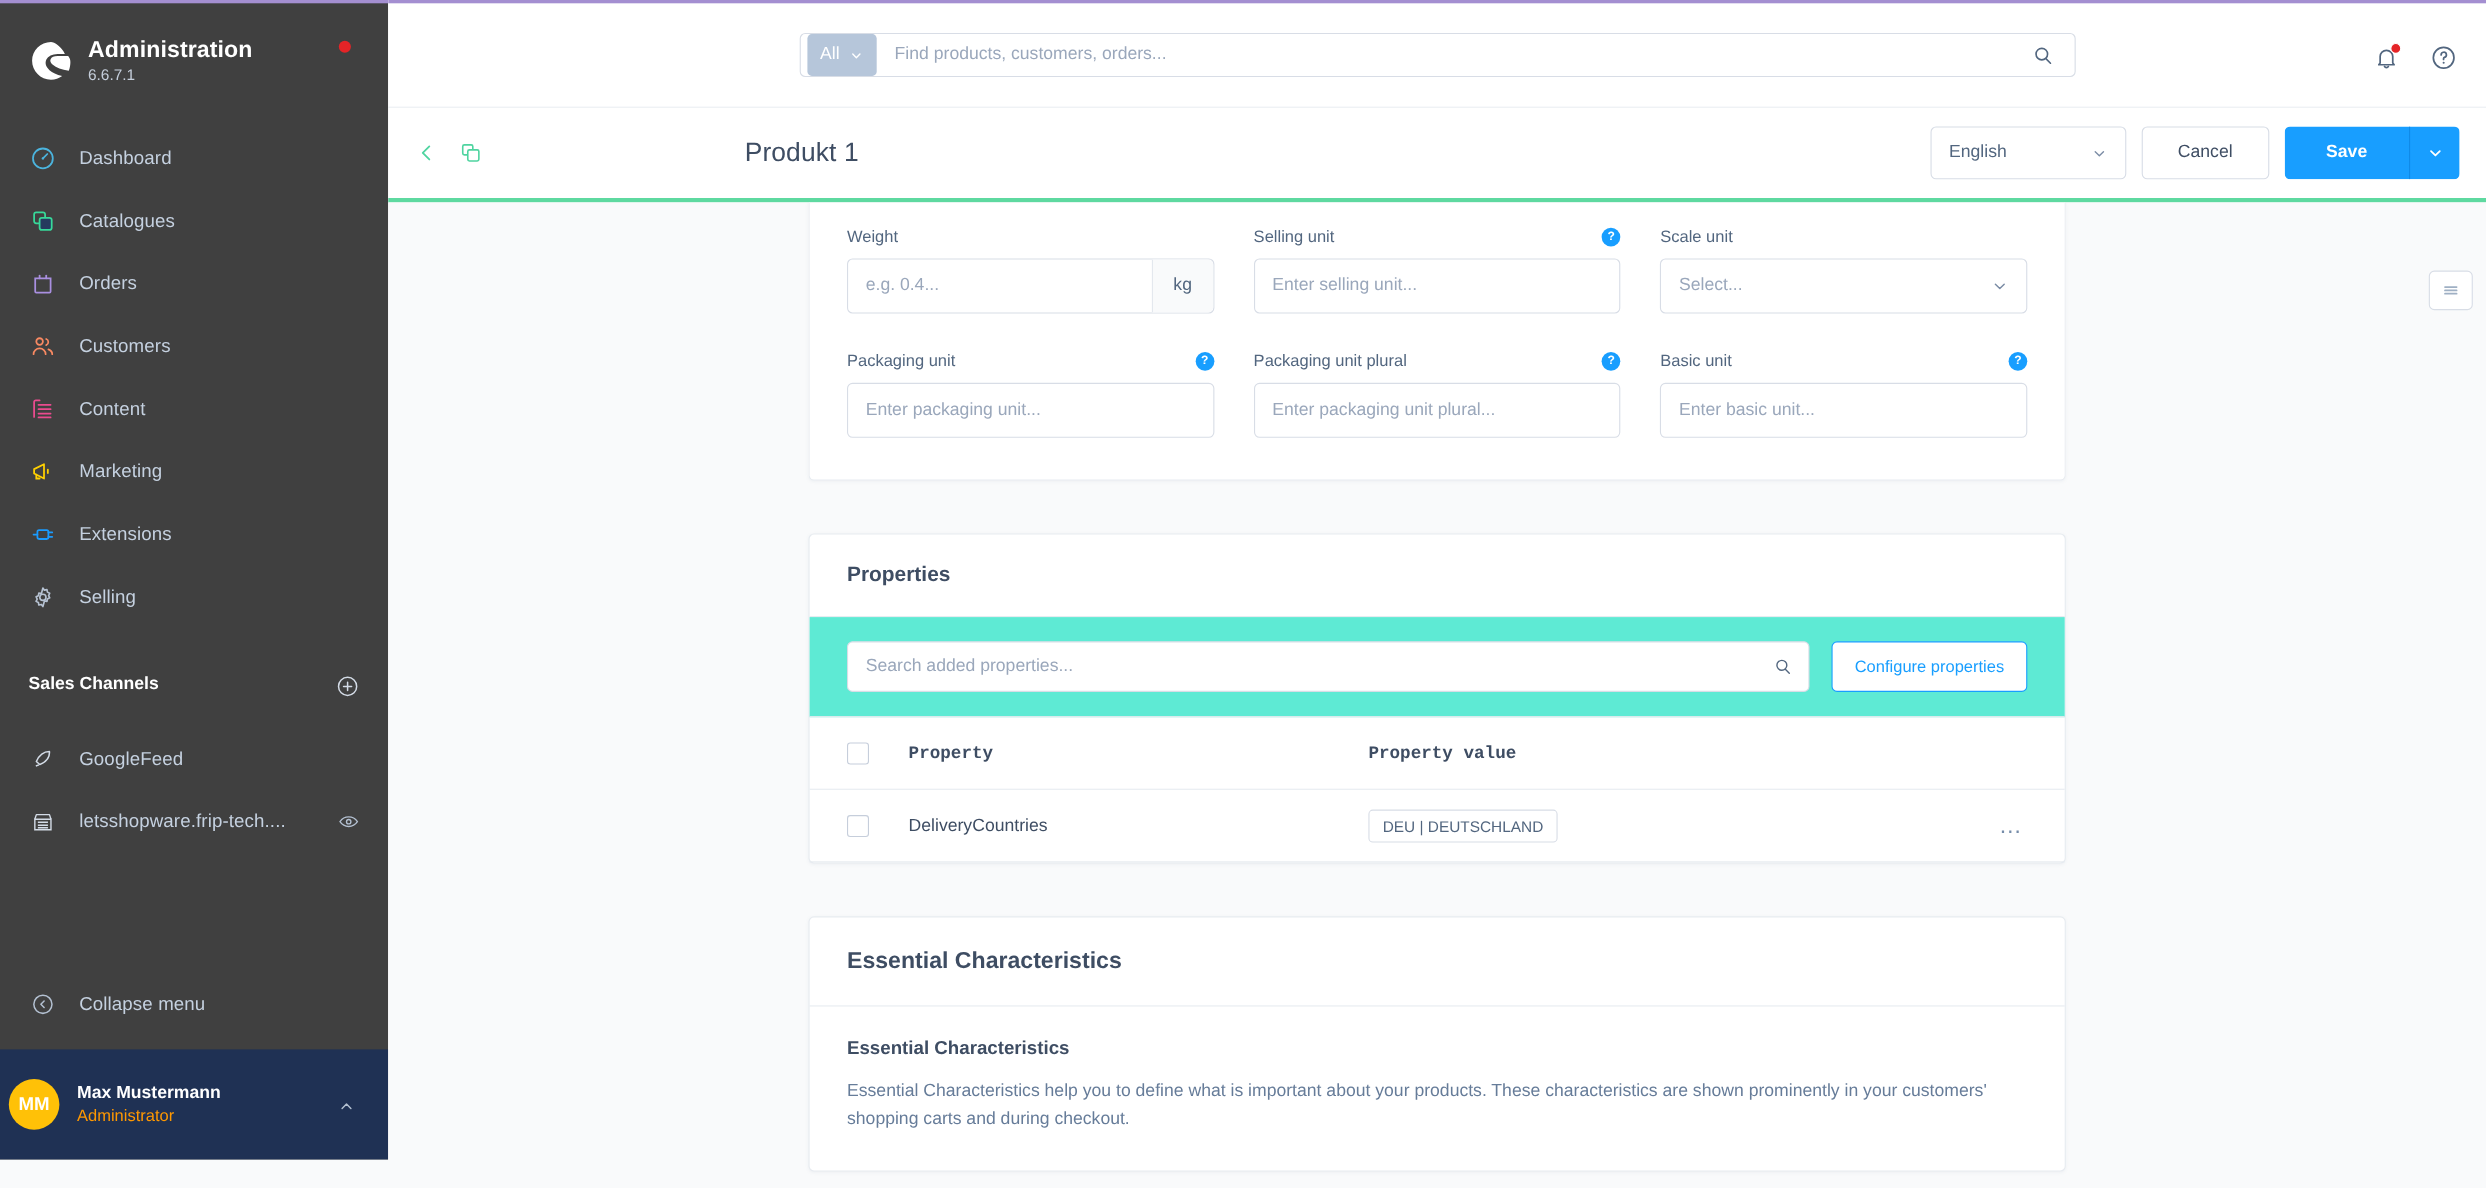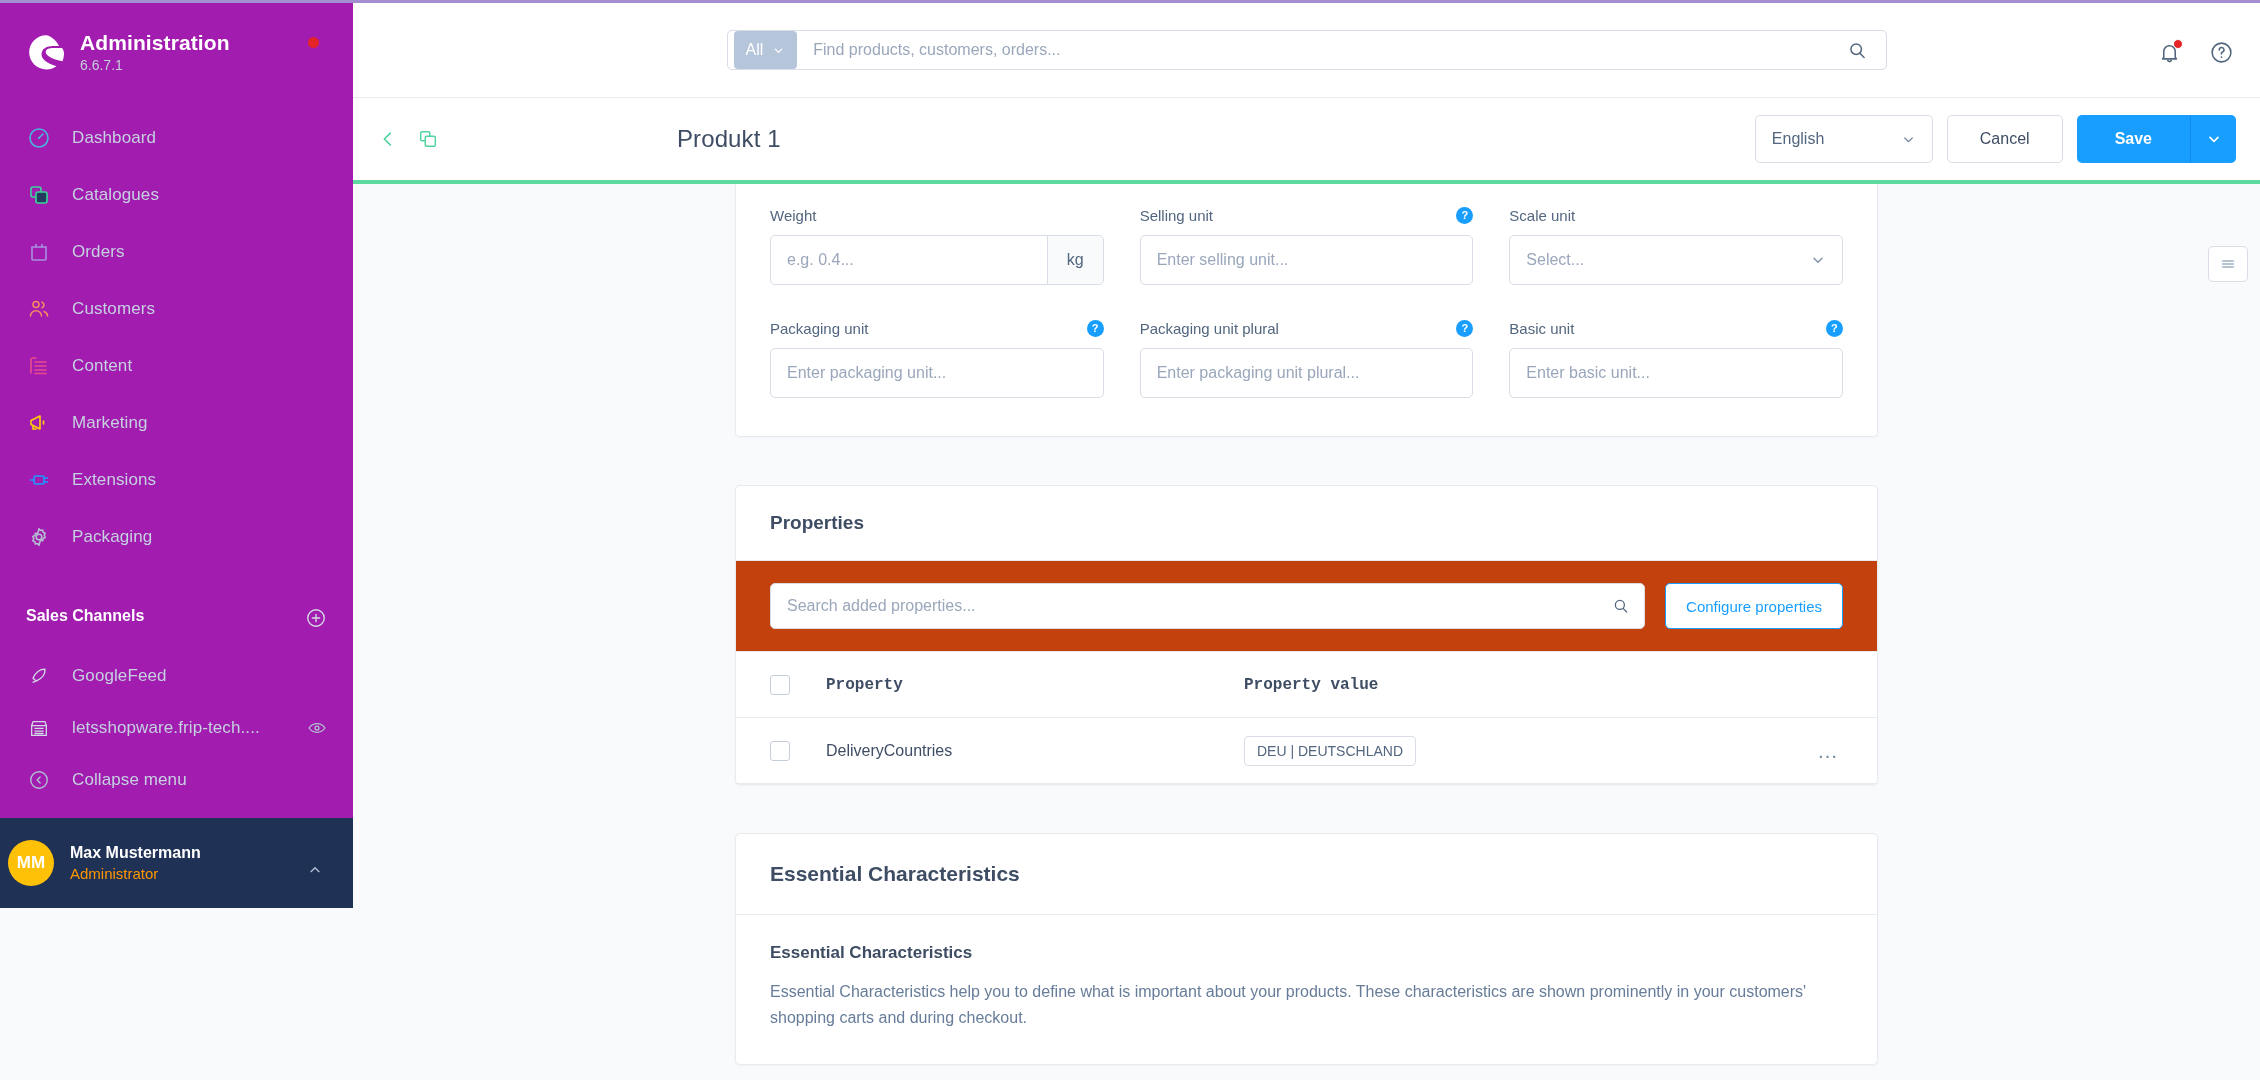--- a/index.html
+++ b/index.html
@@ -6,22 +6,22 @@
   html, body {
     width: 2260px; height: 1080px;
     font-family: "Liberation Sans", sans-serif;
     background: #f9fafb;
     overflow: hidden;
   }
   .app { display: flex; width: 2260px; height: 1080px; position: relative; }
 
   
   .sidebar {
-    width: 353px; height: 908px;
-    background: #a21caf;
+    width: 353px; height: 1054px;
+    background: #404040;
     display: flex; flex-direction: column;
     flex: 0 0 353px;
     position: relative;
     border-top: 3px solid #a48fd1;
   }
   .sb-brand {
     display: flex; align-items: center;
     padding: 22px 26px 10px 26px;
     position: relative;
     height: 92px;
@@ -180,21 +180,21 @@
     border-top-right-radius: 5px; border-bottom-right-radius: 5px;
   }
   .input.select { justify-content: space-between; }
 
   
   .card-head {
     padding: 26px 34px; border-bottom: 1px solid #e7ebf0;
     font-size: 19px; color: #3e4d63; font-weight: bold;
   }
   .prop-toolbar {
-    background: #c2410c; padding: 22px 34px;
+    background: #5eead4; padding: 22px 34px;
     display: flex; align-items: center; gap: 20px;
     border-bottom: 1px solid #e7ebf0;
   }
   .prop-search {
     flex: 1 1 auto; height: 46px; background: #fff;
     border: 1px solid #d8dde6; border-radius: 5px;
     display: flex; align-items: center; padding: 0 14px 0 16px;
     font-size: 16px; color: #9aa7bb; justify-content: space-between;
   }
   .btn-outline {
@@ -332,21 +332,21 @@
         <span class="sb-label">Extensions</span>
       </div>
 
       <div class="sb-item">
         <span class="sb-ico">
           <svg width="24" height="24" viewBox="0 0 24 24" fill="none" stroke="#b6c2d2" stroke-width="1.5">
             <circle cx="12" cy="12" r="2.8"></circle>
             <path d="M12 3.6l1.4 1.9 2.3-.5.4 2.3 2.1 1-1 2.1 1 2.1-2.1 1-.4 2.3-2.3-.5L12 20.4l-1.4-1.9-2.3.5-.4-2.3-2.1-1 1-2.1-1-2.1 2.1-1 .4-2.3 2.3.5L12 3.6z" stroke-linejoin="round"></path>
           </svg>
         </span>
-        <span class="sb-label">Packaging</span>
+        <span class="sb-label">Selling</span>
       </div>
     </nav>
 
     <div class="sb-section">
       <span class="sb-section-title">Sales Channels</span>
       <span class="sb-plus">
         <svg width="22" height="22" viewBox="0 0 24 24" fill="none" stroke="#d3dbe6" stroke-width="1.5">
           <circle cx="12" cy="12" r="9"></circle>
             <path d="M12 8v8M8 12h8" stroke-linecap="round"></path>
         </svg>

